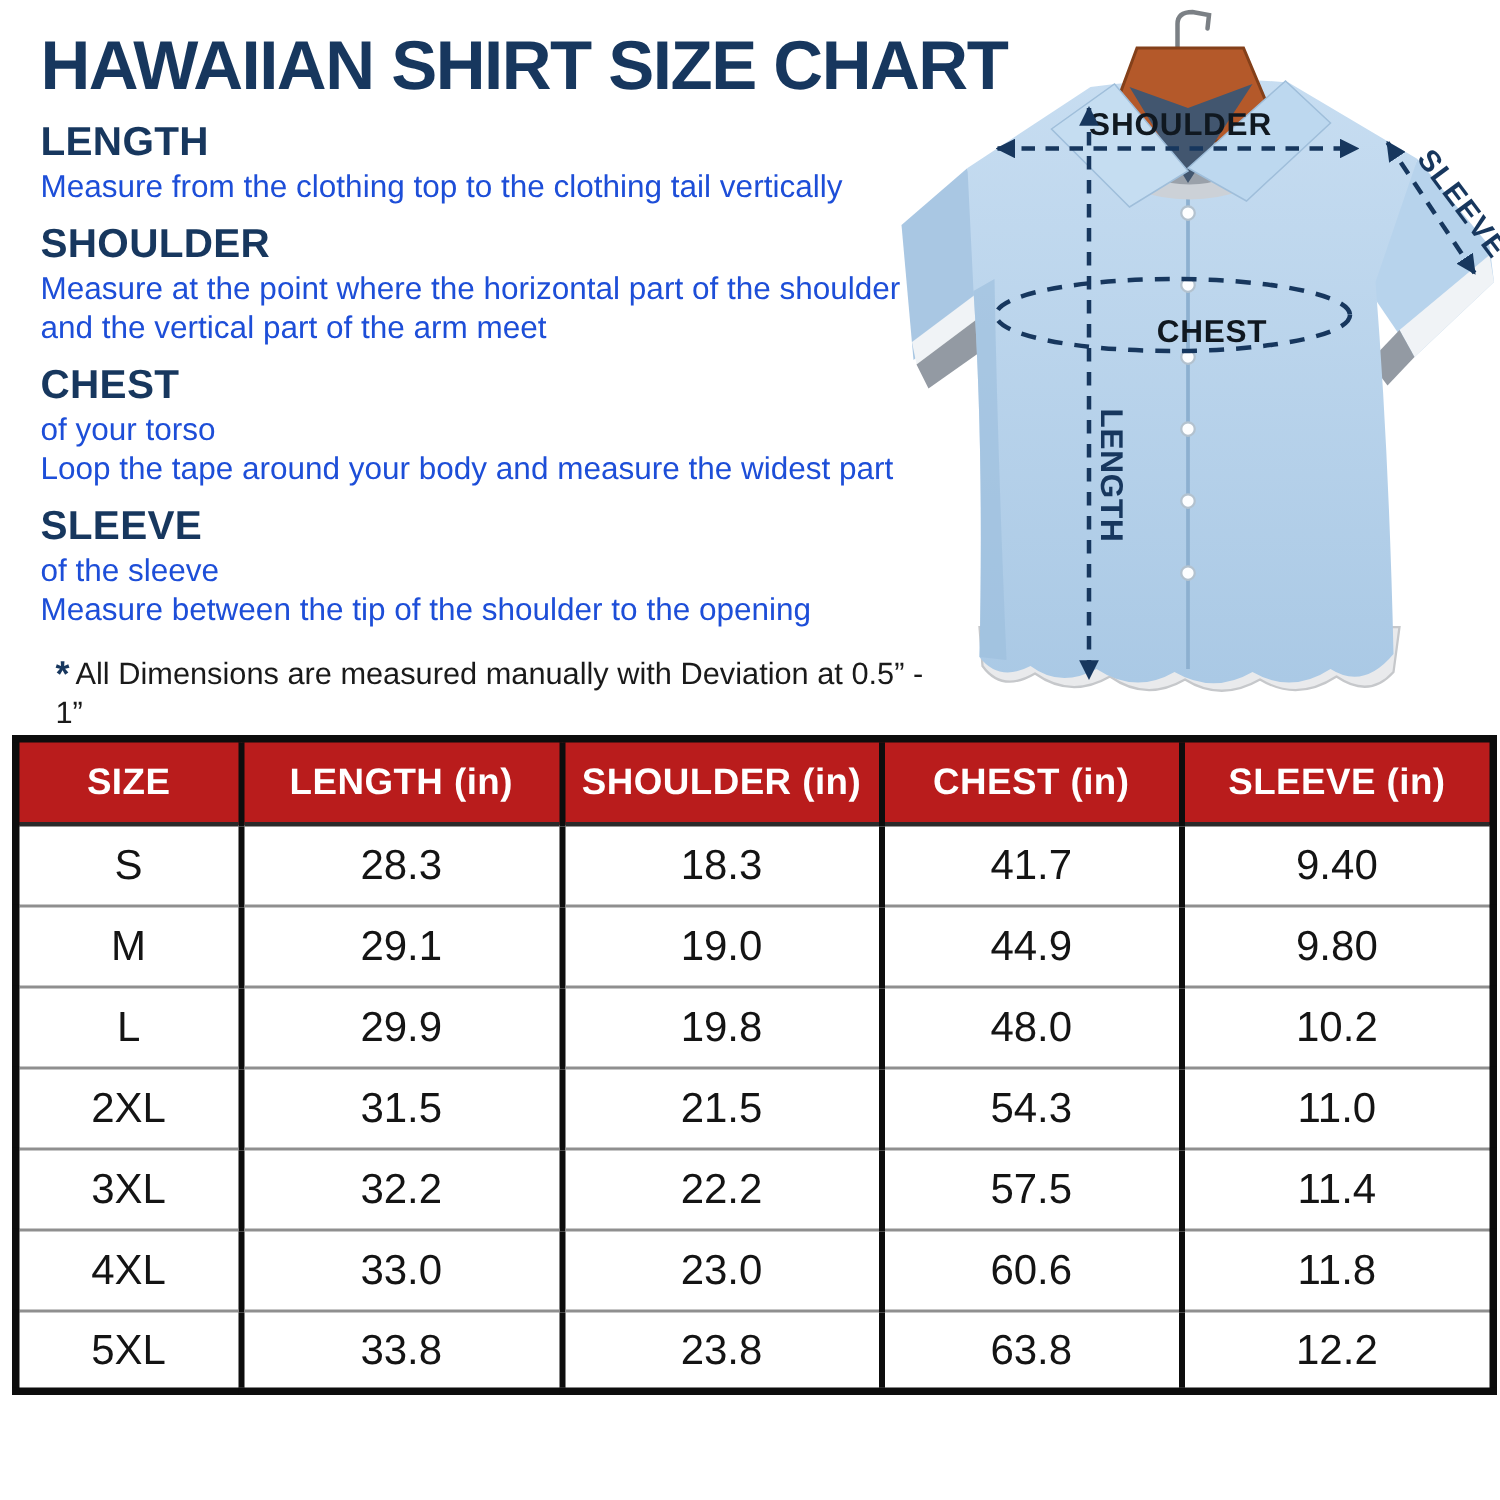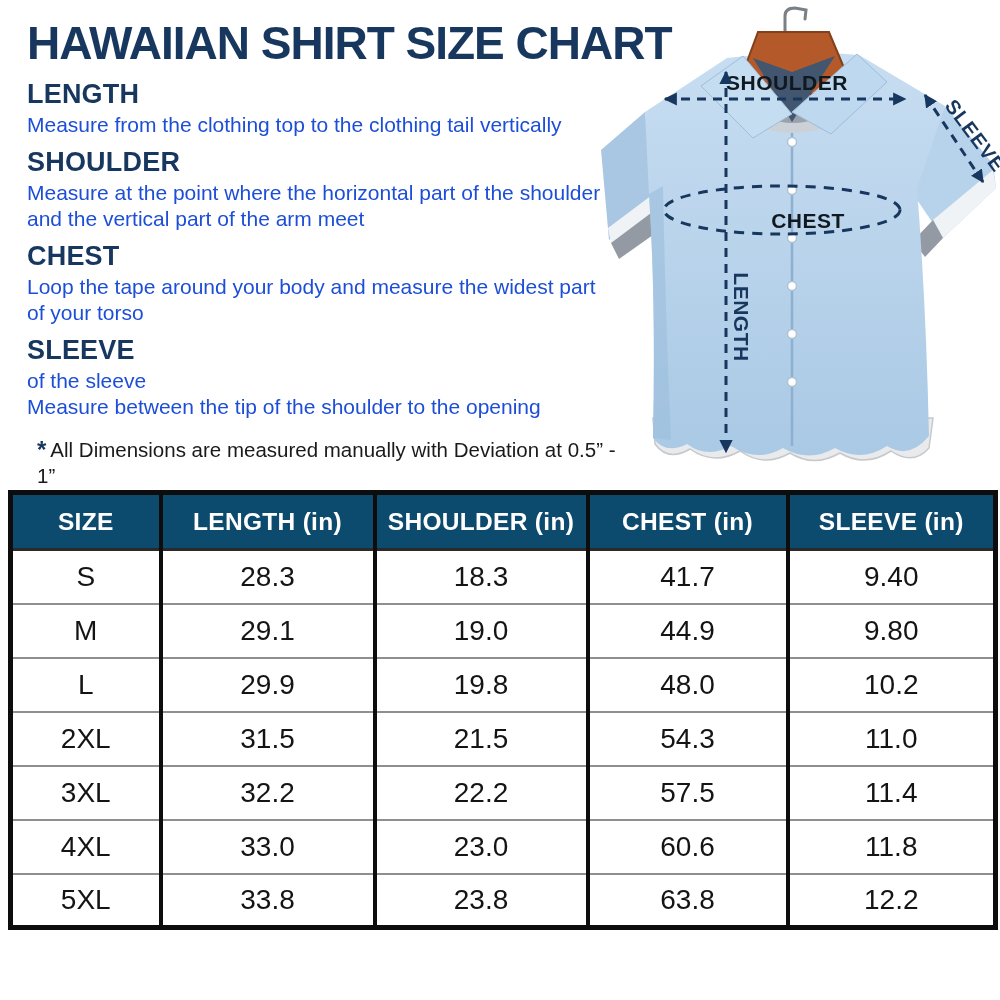--- a/index.html
+++ b/index.html
@@ -22,21 +22,21 @@
   .note .star { color:#17375e; font-weight:800; font-size:24px; margin-right:4px; vertical-align:-1px; }
 
   .shirt-wrap { position:absolute; left:595px; top:2px; width:405px; height:486px; }
 
   table.size-table {
     position:absolute; left:8px; top:490px; width:985px;
     border-collapse:collapse; table-layout:fixed; background:#fff;
     border:5px solid #0d0d0d;
   }
   .size-table th {
-    background:#0c4a6e; color:#ffffff; font-size:24.5px; font-weight:600;
+    background:#b91c1c; color:#ffffff; font-size:24.5px; font-weight:600;
     letter-spacing:0.3px; height:57px; text-align:center;
     border-right:4px solid #0d0d0d; border-bottom:3px solid #2a2a2a;
   }
   .size-table td {
     font-size:28px; font-weight:500; color:#141414; text-align:center;
     height:54px; border-right:4px solid #0d0d0d;
   }
   .size-table th:last-child, .size-table td:last-child { border-right:none; }
   .size-table tbody tr:not(:first-child) td { border-top:2.5px solid #8f8f8f; }
 
@@ -54,22 +54,22 @@
   </div>
 
   <div class="sec">
     <h2>SHOULDER</h2>
     <div class="line">Measure at the point where the horizontal part of the shoulder</div>
     <div class="line">and the vertical part of the arm meet</div>
   </div>
 
   <div class="sec">
     <h2>CHEST</h2>
+    <div class="line">of your torso</div>
     <div class="line">Loop the tape around your body and measure the widest part</div>
-    <div class="line">of your torso</div>
   </div>
 
   <div class="sec">
     <h2>SLEEVE</h2>
     <div class="line">of the sleeve</div>
     <div class="line">Measure between the tip of the shoulder to the opening</div>
   </div>
 
   <div class="note">
     <span class="star">*</span><span>All Dimensions are measured manually with Deviation at 0.5” - 1”</span>

